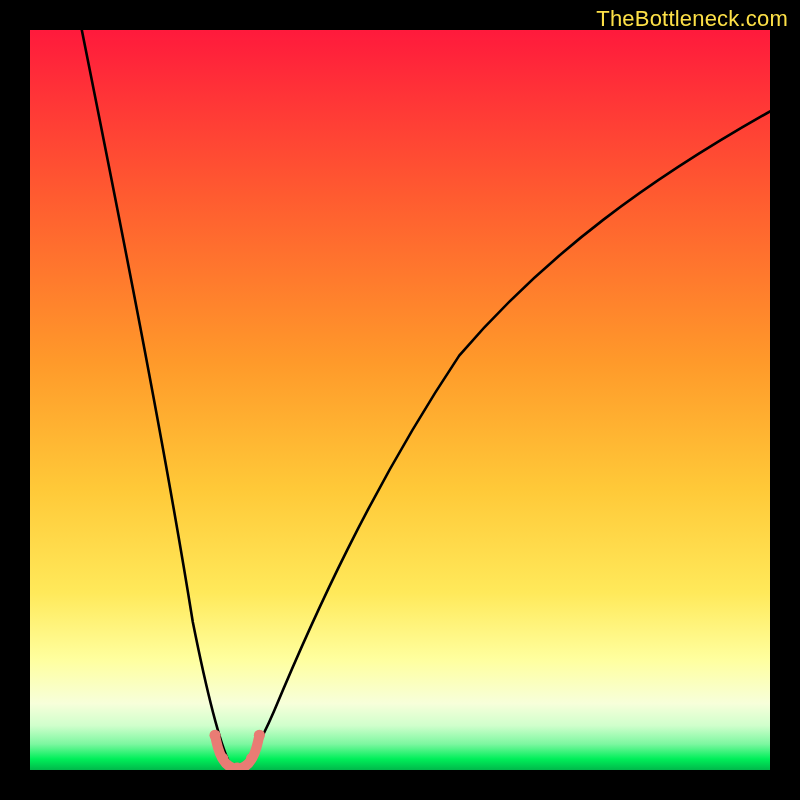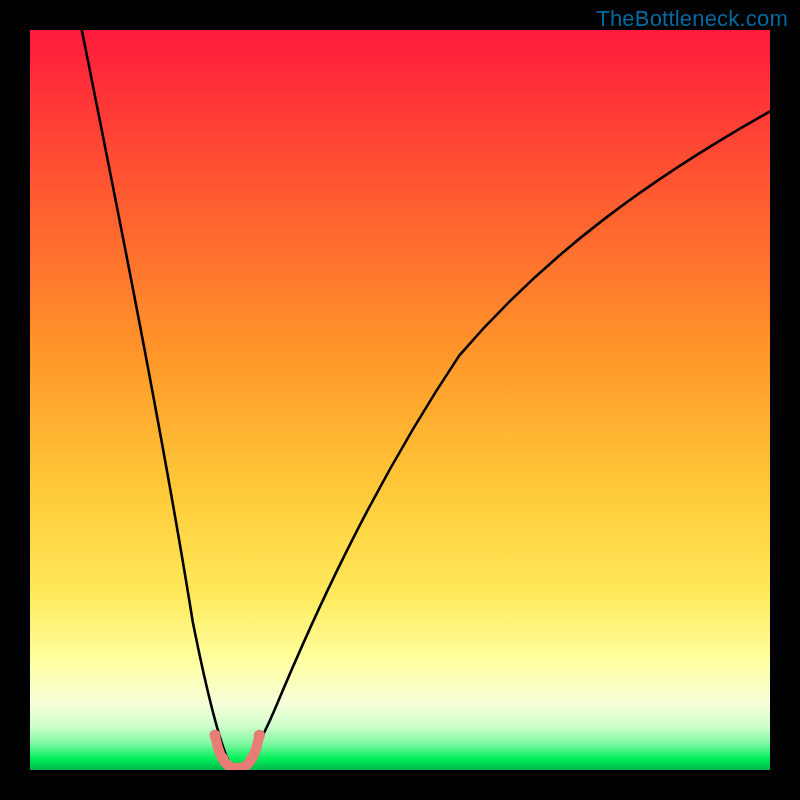--- a/index.html
+++ b/index.html
@@ -20,21 +20,21 @@
     overflow: hidden;
   }
   .gradient {
     position: absolute;
     left: 0; top: 0; width: 100%; height: 100%;
   }
   .watermark {
     position: absolute;
     top: 6px;
     right: 12px;
-    color: #0369a1;
+    color: #fde047;
     font-size: 22px;
     font-weight: 500;
     letter-spacing: 0.2px;
     font-family: Arial, Helvetica, sans-serif;
   }
   svg.curves {
     position: absolute;
     left: 0; top: 0;
     width: 100%; height: 100%;
     overflow: visible;

